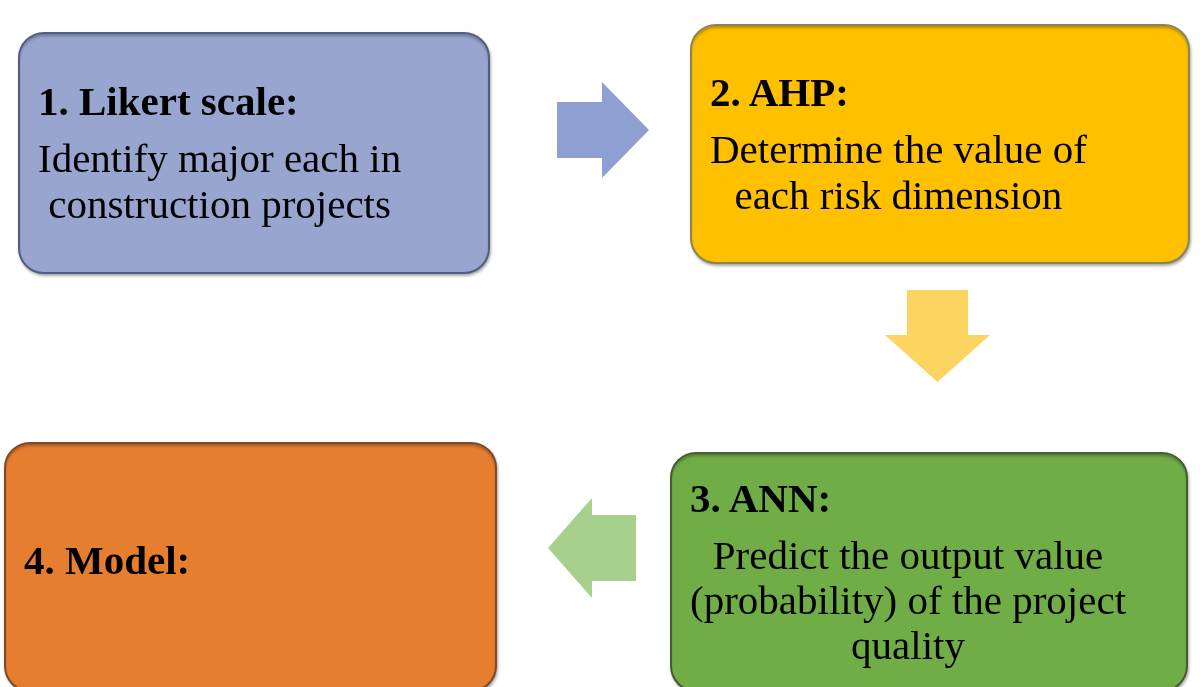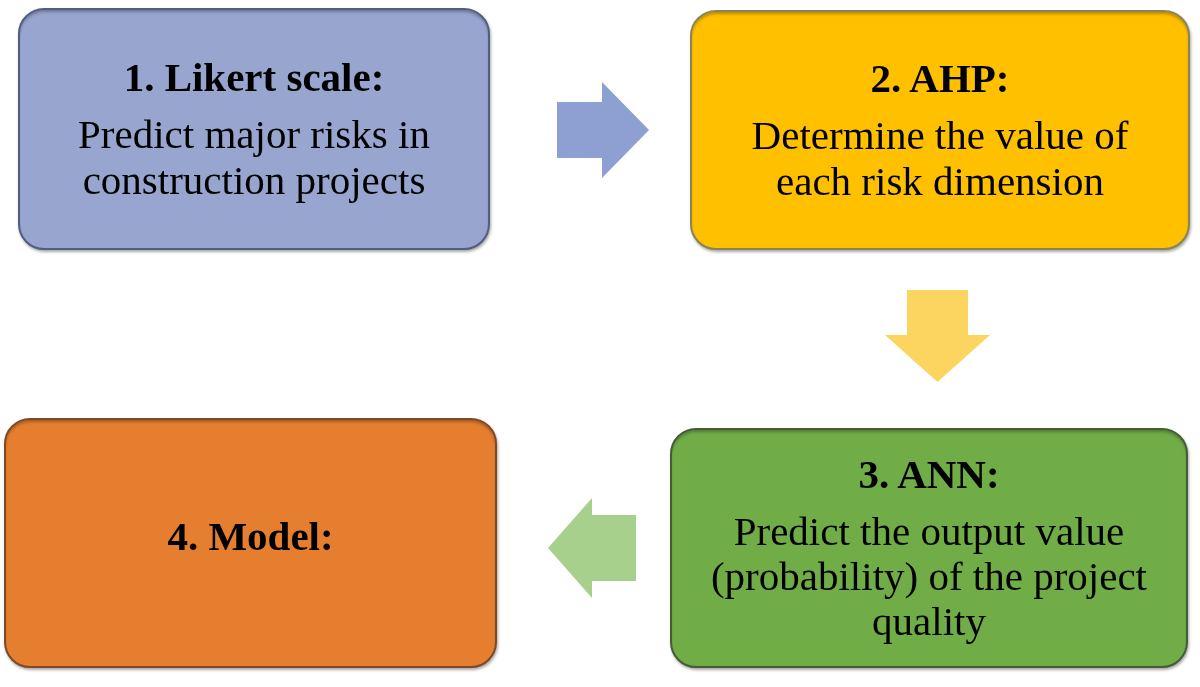--- a/index.html
+++ b/index.html
@@ -15,60 +15,61 @@
     overflow: hidden;
     font-family: "Liberation Serif", "DejaVu Serif", serif;
   }
   .flow-box {
     position: absolute;
     box-sizing: border-box;
     border: 2px solid #444444;
     border-radius: 26px;
     display: flex;
     flex-direction: column;
-    align-items: center;
+    align-items: flex-start;
     justify-content: center;
     text-align: center;
     padding: 10px 18px;
     color: #000000;
     box-shadow: 1px 2px 3px rgba(0,0,0,0.35),
                 inset 0 3px 3px -1px rgba(0,0,0,0.28);
+    margin-top: 24px;
   }
   .box-title {
     font-size: 41px;
     font-weight: bold;
     line-height: 1.1;
     margin: 0 0 12px 0;
   }
   .box-body {
     font-size: 41px;
     line-height: 1.1;
     white-space: pre-line;
     margin: 0;
   }
   #box-1 { left: 18px;  top: 8px;   width: 472px; height: 242px; }
-  #box-2 { left: 690px; top: 10px;  width: 500px; height: 240px; }
+  #box-2 { left: 690px; top: 0;  width: 500px; height: 240px; }
   #box-3 { left: 670px; top: 428px; width: 518px; height: 240px; }
   #box-4 { left: 4px;  top: 418px; width: 493px; height: 250px; }
   .flow-arrow {
     position: absolute;
     display: block;
   }
   #arrow-right { left: 557px; top: 82px;  width: 92px;  height: 96px; }
   #arrow-down  { left: 885px; top: 290px; width: 105px; height: 92px; }
   #arrow-left  { left: 548px; top: 498px; width: 88px;  height: 100px; }
 </style>
 </head>
 <body>
 
 <div id="canvas">
 
   <div class="flow-box" id="box-1" style="background-color: rgb(151, 165, 207); border-color: rgb(80, 94, 128);">
     <div class="box-title">1. Likert scale:</div>
-    <div class="box-body">Predict major risks in
+    <div class="box-body">Identify major each in
 construction projects</div>
   </div>
 
   <svg class="flow-arrow" id="arrow-right" viewBox="0 0 92 96">
     <polygon points="0,20 45,20 45,0 92,48 45,96 45,76 0,76" style="fill: rgb(142, 159, 209);"></polygon>
   </svg>
 
   <div class="flow-box" id="box-2" style="background-color: rgb(255, 192, 0); border-color: rgb(138, 132, 85);">
     <div class="box-title">2. AHP:</div>
     <div class="box-body">Determine the value of

